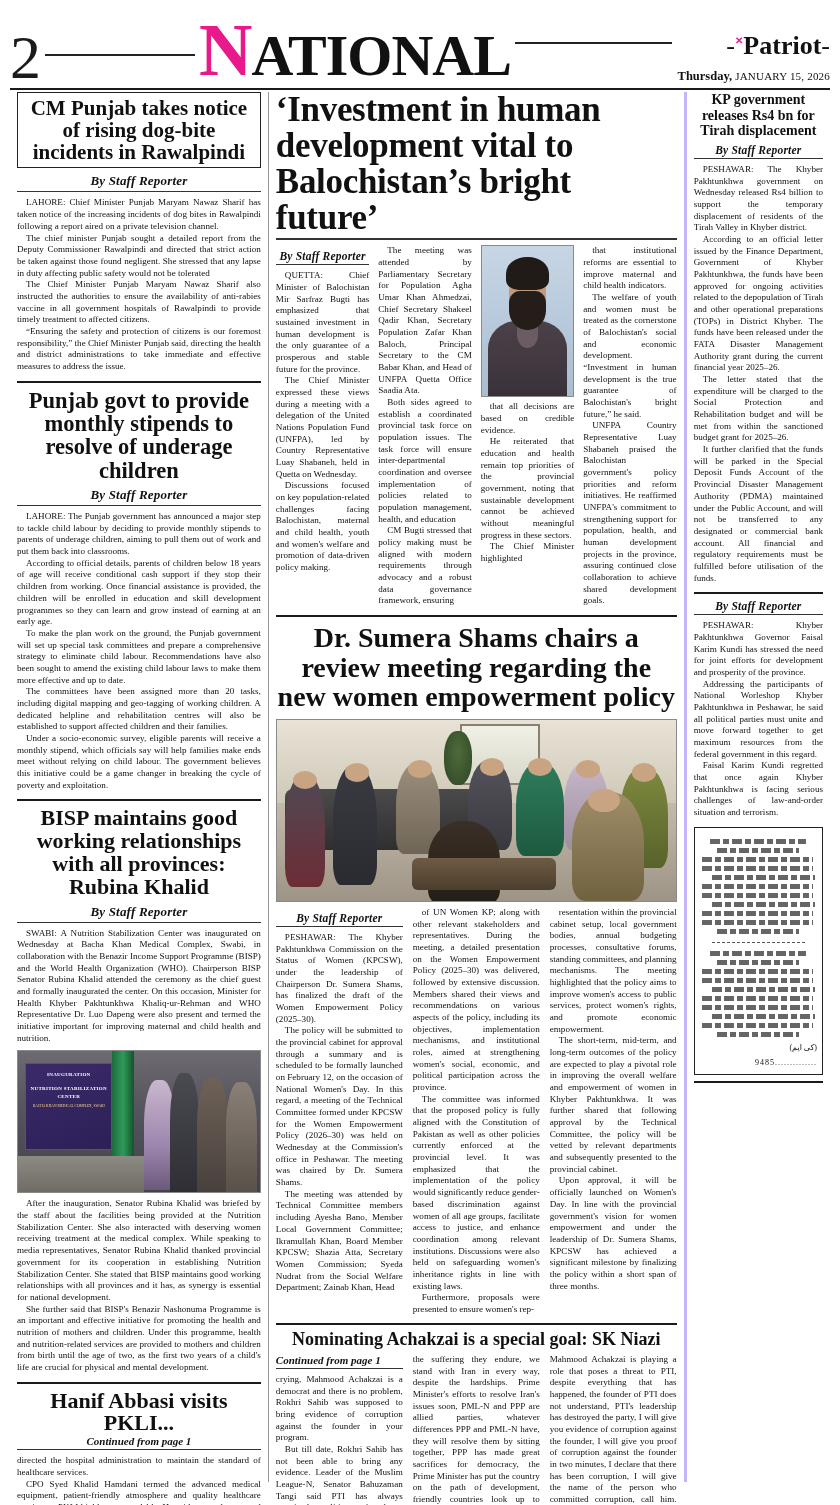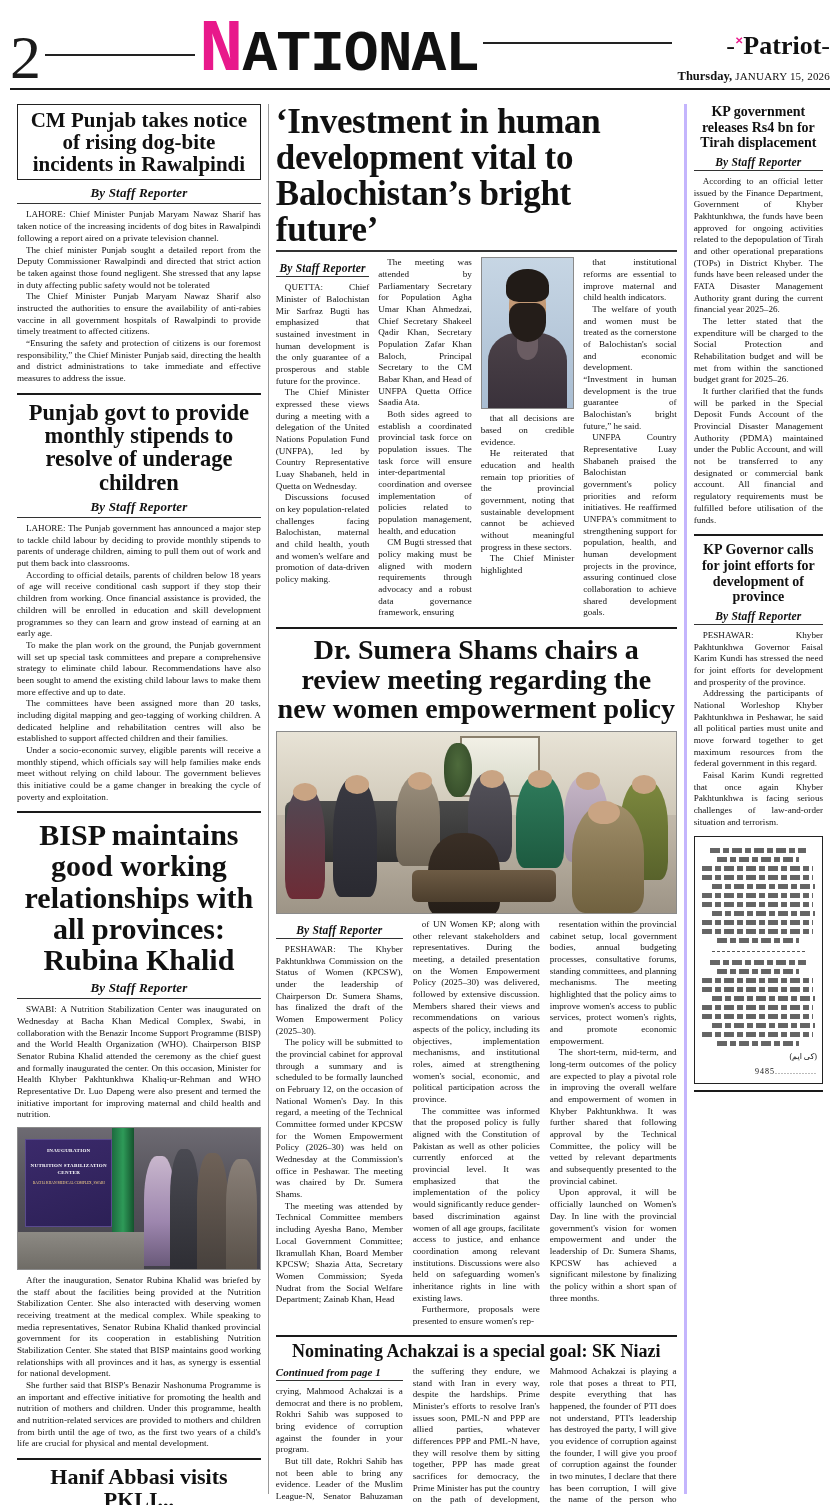--- a/index.html
+++ b/index.html
@@ -12,46 +12,46 @@
     overflow: hidden;
   }
   .page { width:840px; height:1505px; position:relative; padding: 0 10px; }
 
   
   .masthead { display:flex; align-items:flex-end; height:84px; padding-top:18px; }
   .pageno { font-family:"Liberation Serif",serif; font-size:62px; font-weight:400; line-height:0.85;
             letter-spacing:-2px; color:#1b1b1b; padding-right:6px; }
   .rule-left { flex:0 0 150px; border-top:2px solid #222; margin-bottom:28px; }
   .section-title { font-size:58px; font-weight:700; letter-spacing:-1px; line-height:0.9;
-                   font-family:Liberation Mono, monospace; white-space:nowrap; padding:0 4px; }
+                   font-family:Liberation Serif, serif; white-space:nowrap; padding:0 4px; }
   .section-title .drop { color:#e8198b; font-size:74px; line-height:0.9; }
   .rule-right { flex:1 1 auto; border-top:2px solid #222; margin-bottom:40px; }
   .brandblock { flex:0 0 auto; text-align:right; padding-left:6px; }
   .brand { font-size:26px; font-weight:700; font-family:"Liberation Serif",serif; line-height:1; }
   .brand .tick { color:#e8198b; font-size:10px; vertical-align:super; }
   .brand .dash { font-weight:400; }
   .dateline { font-size:12.5px; margin-top:10px; white-space:nowrap; }
   .dateline .dow { font-weight:700; }
   .dateline .dt { font-variant:small-caps; font-size:11px; letter-spacing:.2px; }
 
   .masthead-rule { border-top:2.5px solid #1a1a1a; margin-top:4px; }
 
   
-  .grid { display:flex; gap:0; margin-top:14px; height:1390px; }
+  .grid { display:flex; gap:0; margin-top:2px; height:1390px; }
   .col { padding:0 7px; }
   .col1 { width:262px; border-right:1px solid #999; }
   .mid  { width:423px; border-right:3px solid #c4b5fd; }
   .col4 { width:145px; }
 
   
   .hl { text-align:center; font-weight:700; line-height:1.04; font-family:"Liberation Serif",serif; }
   .hl-box { border:1px solid #222; padding:5px 4px 4px; }
   .hl-1 { font-size:21px; }
   .hl-2 { font-size:22.5px; }
-  .hl-3 { font-size:30px; }
+  .hl-3 { font-size:22px; }
   .hl-cont { font-size:22px; }
   .hl-lead { font-size:35px; line-height:1.03; text-align:left; letter-spacing:-.3px; }
   .hl-mid { font-size:28px; line-height:1.06; }
   .hl-mid2 { font-size:18px; line-height:1.08; }
   .hl-col4 { font-size:14px; line-height:1.12; }
 
   .byline { text-align:center; font-style:italic; font-weight:700; font-size:13px;
             letter-spacing:.2px; margin:5px 0 2px; font-family:"Liberation Serif",serif; }
   .byline.small { font-size:11.5px; }
   .byline-rule { border-top:1.6px solid #333; margin:2px 0 5px; }
@@ -339,27 +339,27 @@
       </div>
 
     </div>
 
     <div class="col col4">
 
       <div class="hl hl-col4">KP government releases Rs4 bn for Tirah displacement</div>
       <div class="byline small">By Staff Reporter</div>
       <div class="byline-rule"></div>
       <div class="body">
+        <p>PESHAWAR: The Khyber Pakhtunkhwa government on Wednesday released Rs4 billion to support the temporary displacement of residents of the Tirah Valley in Khyber district.</p>
         <p>According to an official letter issued by the Finance Department, Government of Khyber Pakhtunkhwa, the funds have been approved for ongoing activities related to the depopulation of Tirah and other operational preparations (TOPs) in District Khyber. The funds have been released under the FATA Disaster Management Authority grant during the current financial year 2025–26.</p>
         <p>The letter stated that the expenditure will be charged to the Social Protection and Rehabilitation budget and will be met from within the sanctioned budget grant for 2025–26.</p>
         <p>It further clarified that the funds will be parked in the Special Deposit Funds Account of the Provincial Disaster Management Authority (PDMA) maintained under the Public Account, and will not be transferred to any designated or commercial bank account. All financial and regulatory requirements must be fulfilled before utilisation of the funds.</p>
       </div>
 
       <div class="rule-thick"></div>
-      <div class="hl hl-col4">KP Governor calls for joint efforts for development of province</div>
       <div class="byline small">By Staff Reporter</div>
       <div class="byline-rule"></div>
       <div class="body">
         <p>PESHAWAR: Khyber Pakhtunkhwa Governor Faisal Karim Kundi has stressed the need for joint efforts for development and prosperity of the province.</p>
         <p>Addressing the participants of National Worleshop Khyber Pakhtunkhwa in Peshawar, he said all political parties must unite and move forward together to get maximum resources from the federal government in this regard.</p>
         <p>Faisal Karim Kundi regretted that once again Khyber Pakhtunkhwa is facing serious challenges of law-and-order situation and terrorism.</p>
       </div>
 
       <div class="urdu-ad">
         <div class="urdu-line s1"></div>

